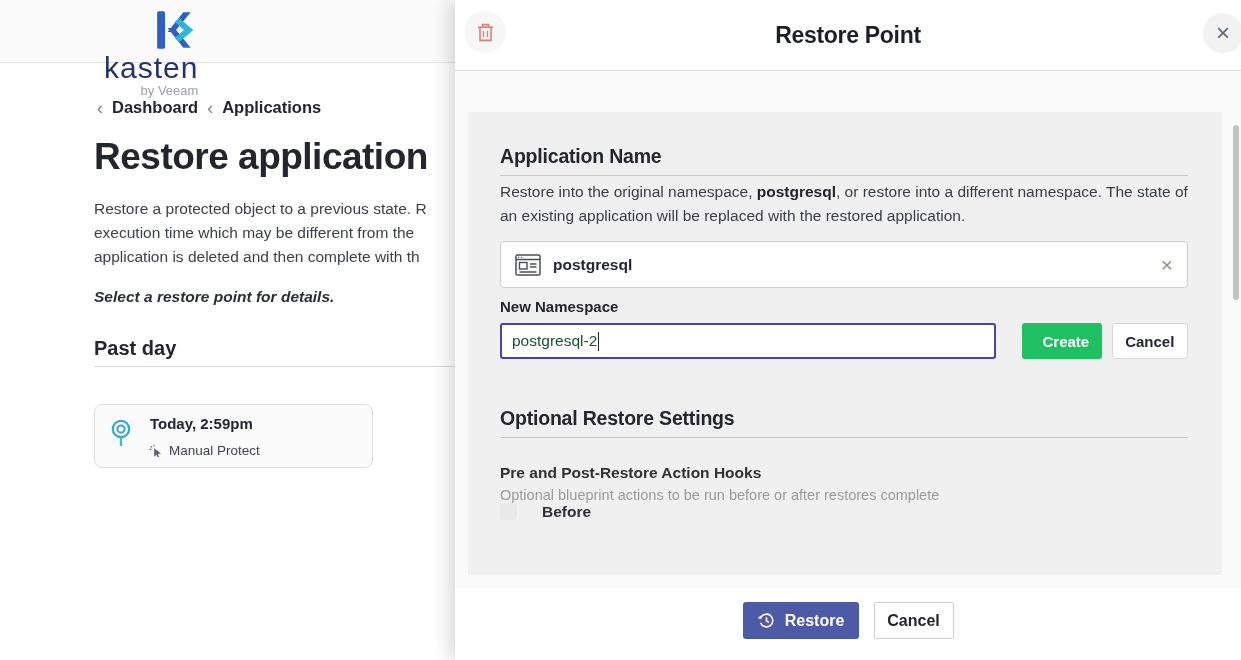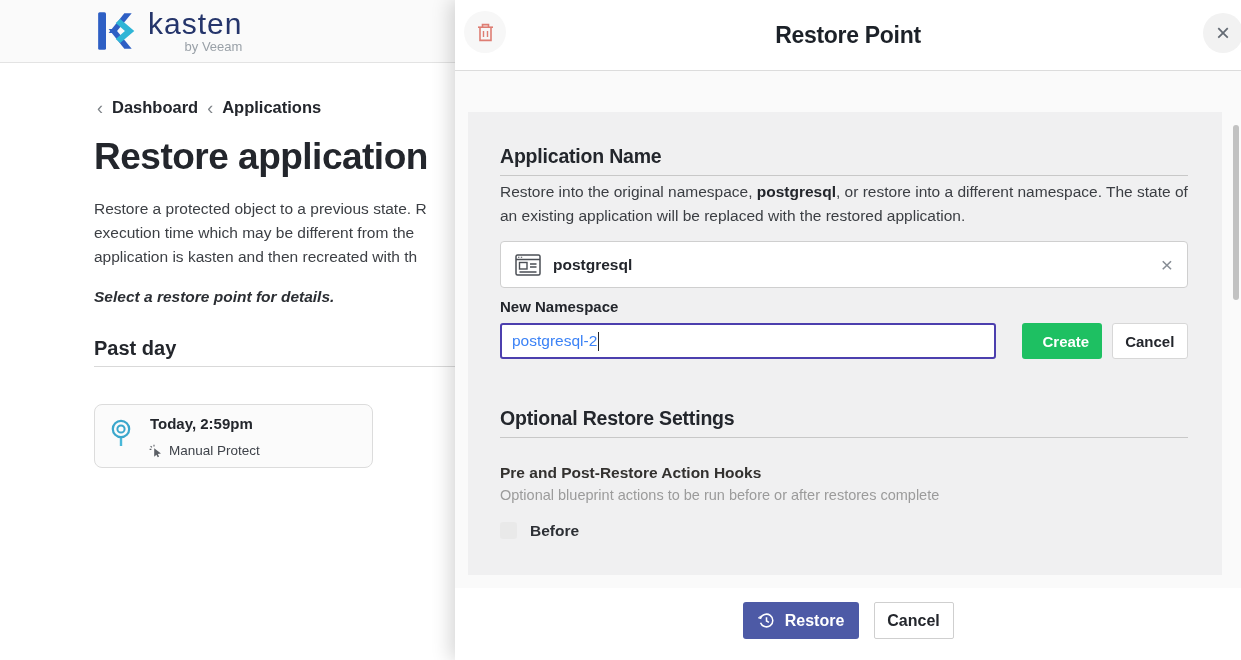--- a/index.html
+++ b/index.html
@@ -2,21 +2,21 @@
 <html><head>
 <meta charset="utf-8">
 <style>
   html,body{margin:0;padding:0;}
   body{
     width:1241px;height:660px;position:relative;overflow:hidden;background:#fff;
     font-family:"Liberation Sans", sans-serif;color:#23262c;
   }
   
   .topbar{position:absolute;top:0;left:0;width:100%;height:62px;background:#fafafa;border-bottom:1px solid #e3e3e3;}
-  .logo{position:absolute;left:95px;top:8px;display:flex;align-items:center;cursor:pointer;}
+  .logo{position:absolute;left:95px;top:8px;display:flex;align-items:flex-end;cursor:pointer;flex-direction:column;}
   .logo-text{margin-left:9px;}
   .brand{font-size:30px;line-height:32px;color:#25356b;letter-spacing:1px;}
   .byline{font-size:13px;color:#9aa1a8;text-align:right;margin-top:-1px;}
   .breadcrumb{position:absolute;left:97px;top:98px;display:flex;align-items:center;gap:9px;font-weight:700;font-size:16.5px;color:#23262c;}
   .crumb{cursor:pointer;}
   .crumb-chev{color:#7d8287;font-weight:400;font-size:18px;line-height:18px;}
   .page-title{position:absolute;left:94px;top:136px;margin:0;font-size:37px;font-weight:700;color:#23262c;white-space:nowrap;letter-spacing:-0.5px;}
   .page-desc{position:absolute;left:94px;top:197px;font-size:15.5px;line-height:24px;color:#3c3f44;}
   .page-desc div{white-space:nowrap;}
   .page-note{position:absolute;left:94px;top:288px;font-size:15.5px;font-weight:700;font-style:italic;color:#2b2e33;}
@@ -38,28 +38,28 @@
   .sec-hr{border:none;border-top:1px solid #c8c8c8;margin:7px 0 0;height:0;}
   .an-desc{margin-top:12px;font-size:15.5px;line-height:24px;color:#3b3e43;}
   .an-desc b{color:#23262c;}
   .an-input{margin-top:13px;height:45px;background:#fff;border:1px solid #cfcfcf;border-radius:4px;display:flex;align-items:center;padding:0 14px;cursor:text;}
   .an-input .val{font-weight:700;font-size:15.5px;color:#23262c;margin-left:12px;flex:1;}
   .an-clear{color:#878d95;font-size:21px;cursor:pointer;line-height:20px;}
   .link-row{margin-top:8px;text-align:right;}
   .ns-link{color:#4a5cc4;font-size:14.5px;display:inline-flex;gap:6px;align-items:center;cursor:pointer;}
   .ns-label{margin-top:10px;font-size:15px;font-weight:700;color:#23262c;}
   .ns-row{margin-top:8px;display:flex;align-items:center;}
-  .ns-input{width:508px;height:36px;background:#fff;border:2px solid #4c3fae;border-radius:3px;display:flex;align-items:center;padding:0 10px;box-sizing:border-box;font-size:15.5px;color:#3b82f6;cursor:text;}
+  .ns-input{width:508px;height:36px;background:#fff;border:2px solid #4c3fae;border-radius:3px;display:flex;align-items:center;padding:0 10px;box-sizing:border-box;font-size:15.5px;color:#14532d;cursor:text;}
   .caret{display:inline-block;width:0;border-left:1.5px solid #23262c;height:19px;margin-left:1px;}
   .btn-green{margin-left:26px;width:81px;height:36px;background:#1ec062;color:#fff;font-weight:700;font-size:15px;border:none;border-radius:3px;cursor:pointer;font-family:inherit;padding-left:14px;}
   .btn-white{margin-left:10px;width:78px;height:36px;background:#fff;color:#23262c;font-weight:700;font-size:15px;border:1px solid #d7d7d7;border-radius:3px;cursor:pointer;font-family:inherit;}
   .opt-h{margin-top:48px;}
   .hooks-t{margin-top:26px;font-size:15.5px;font-weight:700;color:#33312f;}
   .hooks-d{margin-top:5px;font-size:14.5px;color:#9b9b9b;}
-  .cb-row{margin-top:19px;display:flex;align-items:flex-start;gap:13px;}
+  .cb-row{display:flex;align-items:flex-start;gap:25px;}
   .cb{width:17px;height:17px;background:#e9e9e9;border-radius:3px;cursor:pointer;flex:none;}
   .cb-label{font-weight:700;font-size:15.5px;color:#2c2f34;}
   .m-footer{position:absolute;left:0;right:0;top:588px;height:72px;background:#fff;display:flex;justify-content:center;gap:15px;padding-top:14px;box-sizing:border-box;}
   .btn-restore{width:116px;height:37px;background:#4d5aa6;color:#fff;border:none;border-radius:3px;font-weight:700;font-size:16px;display:flex;align-items:center;justify-content:center;gap:9px;cursor:pointer;font-family:inherit;}
   .btn-cancel{width:80px;height:37px;background:#fff;border:1px solid #cfcfcf;border-radius:2px;font-weight:700;font-size:16px;color:#23262c;cursor:pointer;font-family:inherit;}
   .scroll-thumb{position:absolute;right:2px;top:125px;width:6px;height:175px;background:#c2c2c2;border-radius:3px;cursor:grab;}
 </style>
 </head>
 <body>
 
@@ -84,21 +84,21 @@
     <span class="crumb">Dashboard</span>
     <span class="crumb-chev">‹</span>
     <span class="crumb">Applications</span>
   </div>
 
   <h1 class="page-title">Restore application</h1>
 
   <div class="page-desc">
     <div>Restore a protected object to a previous state. R</div>
     <div>execution time which may be different from the</div>
-    <div>application is kasten and then recreated with th</div>
+    <div>application is deleted and then complete with th</div>
   </div>
 
   <div class="page-note">Select a restore point for details.</div>
 
   <div class="past-day">Past day</div>
   <div class="past-hr"></div>
 
   <div class="rp-card">
     <svg class="rp-pin" width="22" height="32" viewBox="0 0 22 32">
       <line x1="11" y1="18" x2="11" y2="28" stroke="#49b8d8" stroke-width="2.4"></line>

